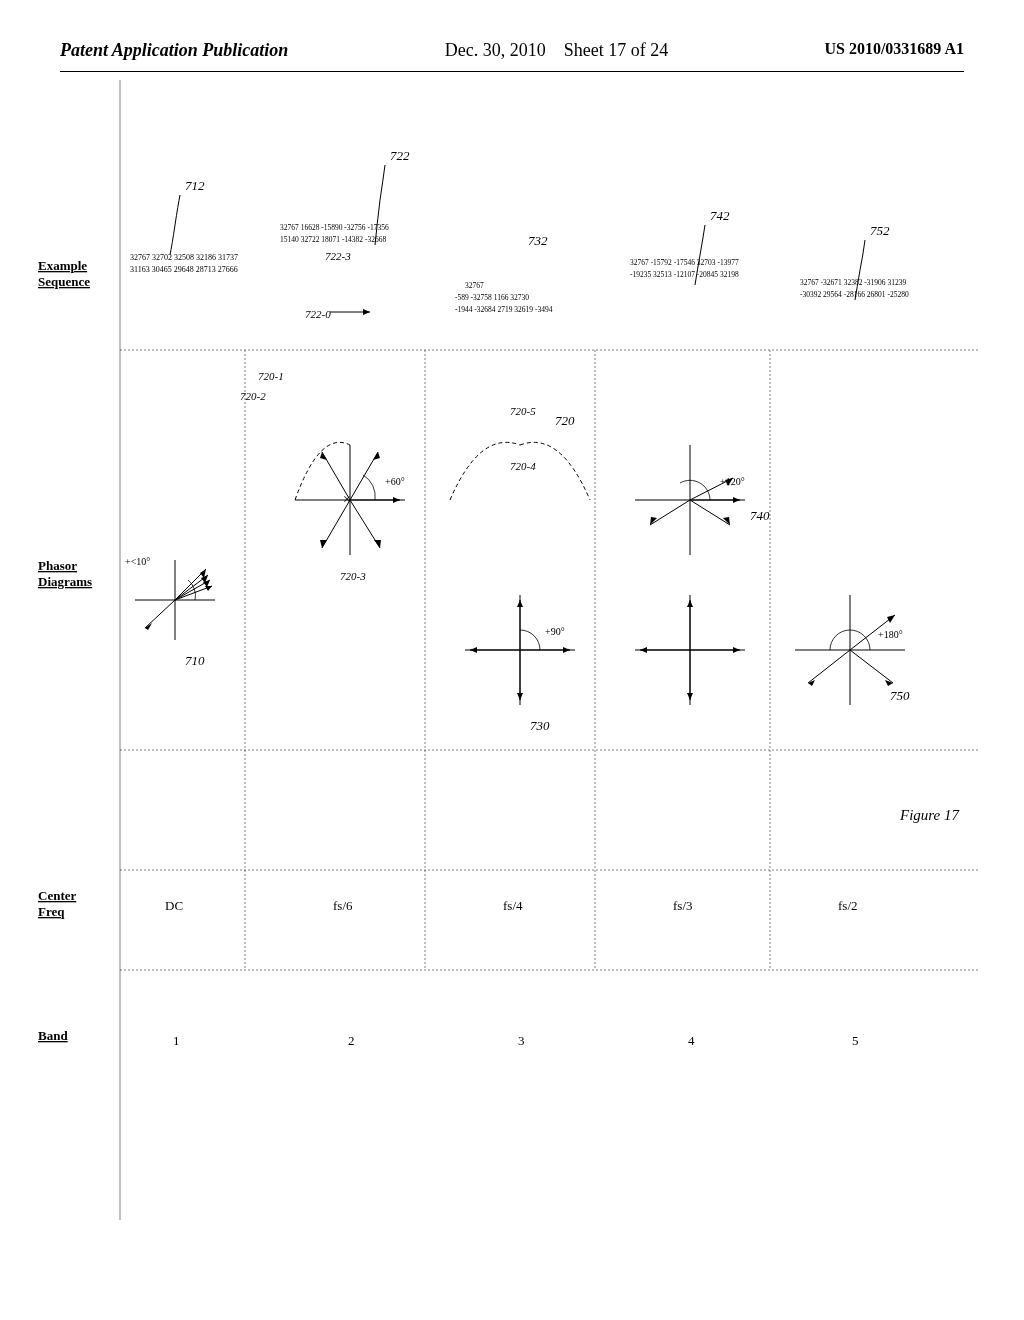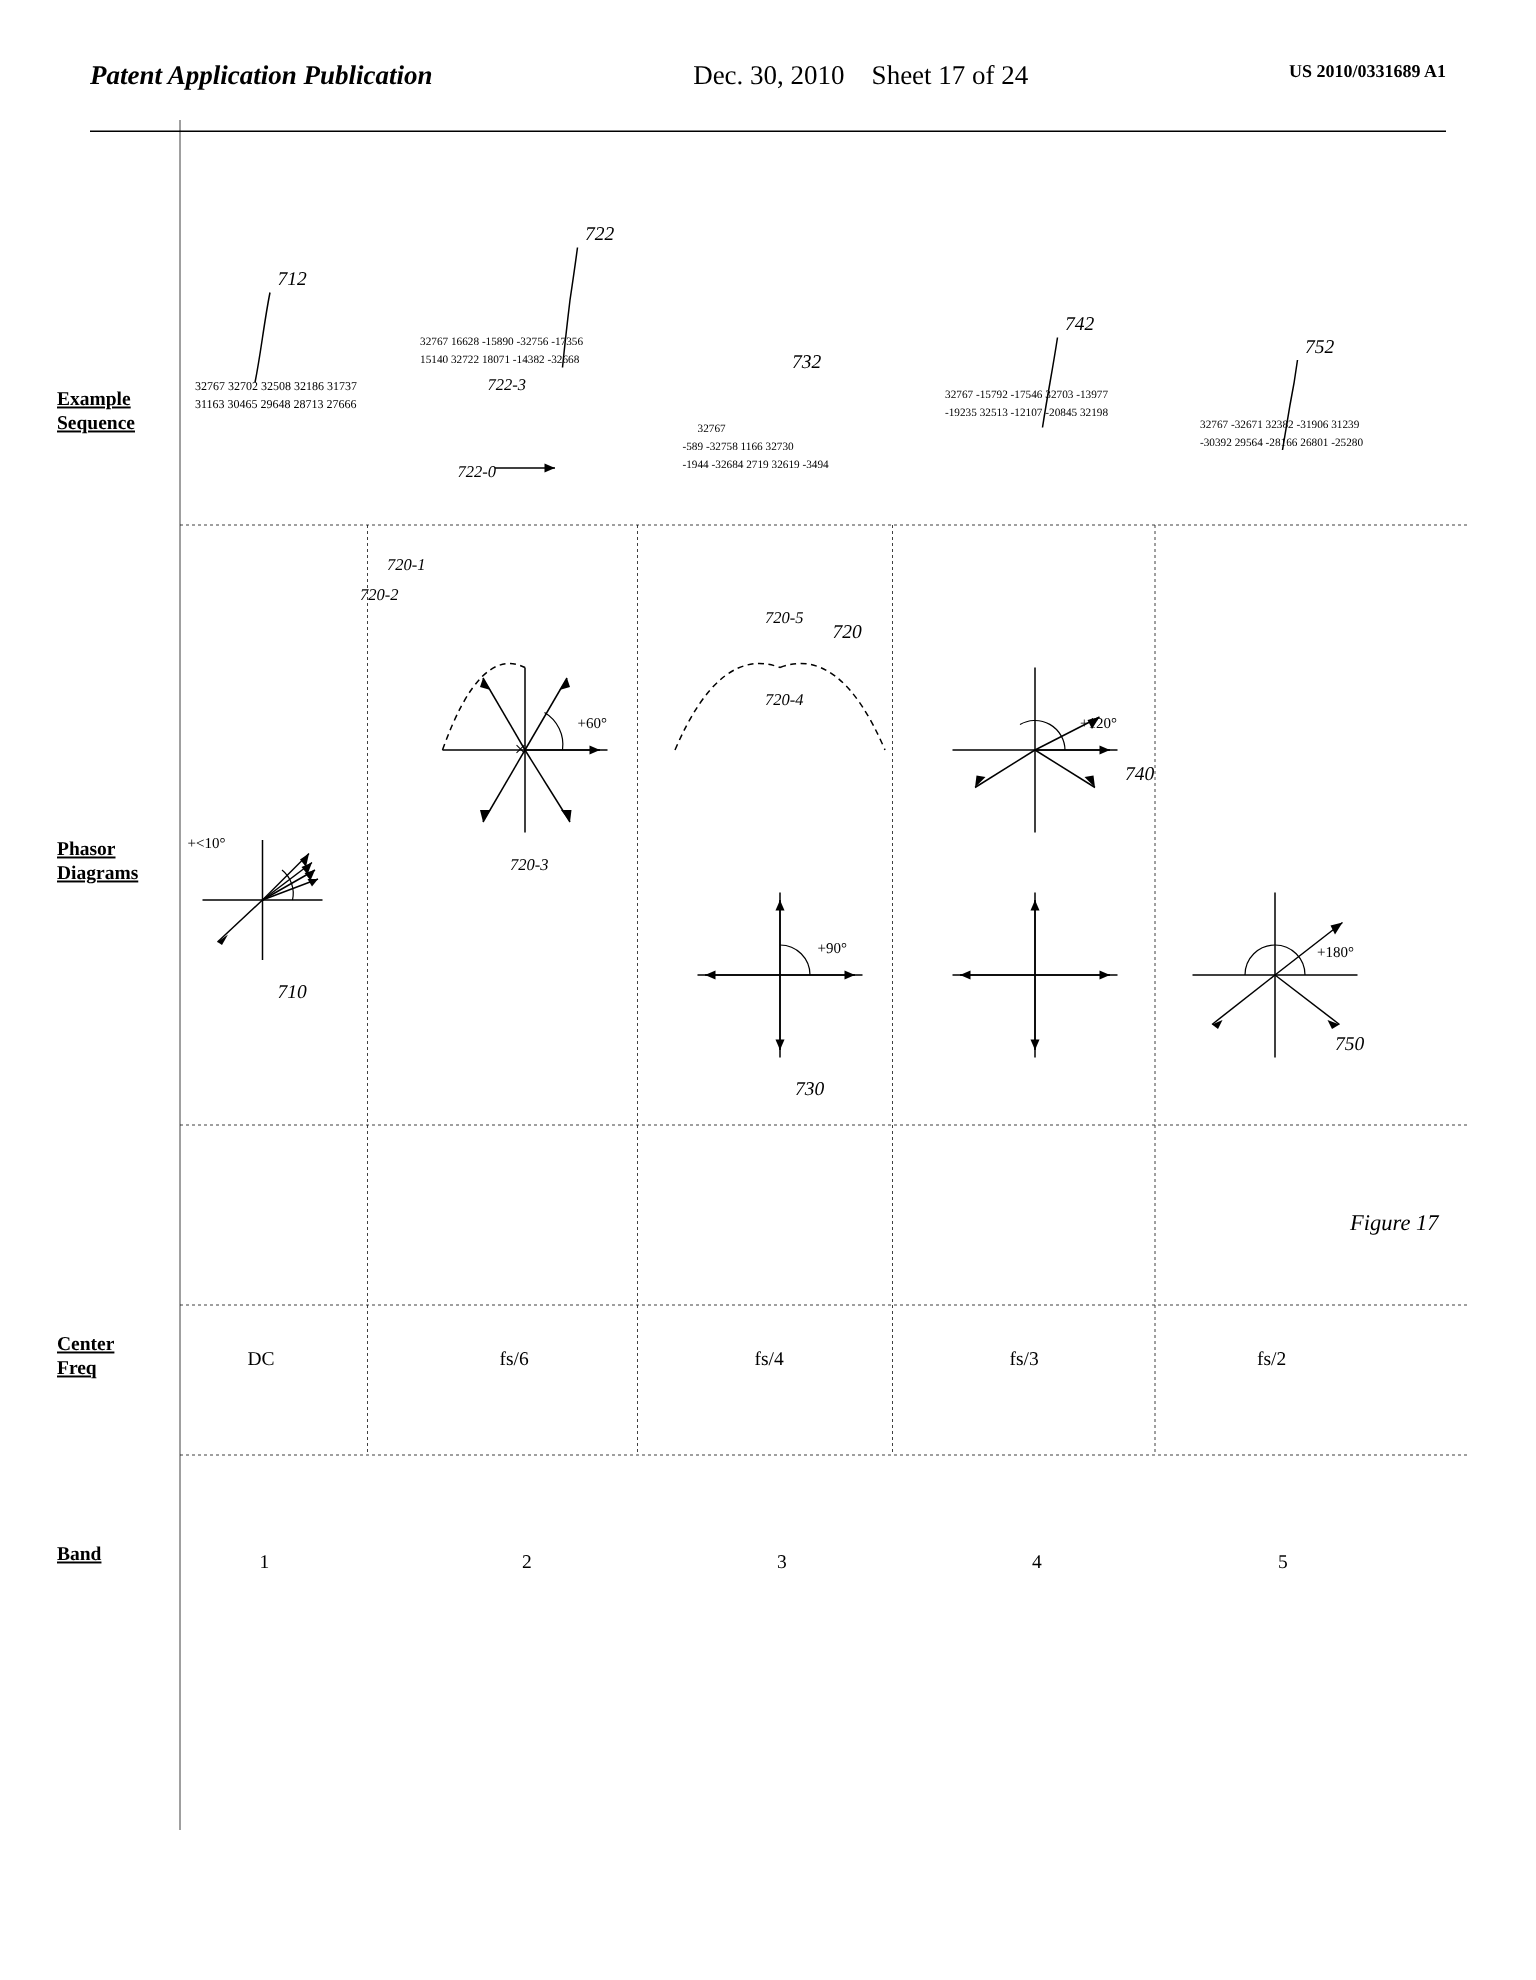--- a/index.html
+++ b/index.html
@@ -17,35 +17,35 @@
       height: 1320px;
       position: relative;
       padding: 40px 60px;
     }
 
     
     .header {
       display: flex;
       justify-content: space-between;
       align-items: flex-start;
-      padding-bottom: 26px;
+      padding-bottom: 10px;
       border-bottom: 1px solid #000;
       margin-bottom: 20px;
     }
     .header-left {
       font-size: 18px;
       font-weight: bold;
       font-style: italic;
     }
     .header-center {
       font-size: 18px;
       text-align: center;
     }
     .header-right {
-      font-size: 12px;
+      font-size: 16px;
       font-weight: bold;
     }
   </style>
 </head>
 <body>
 
 <div class="page-container">
 
   <div class="header">
     <div class="header-left">Patent Application Publication</div>

